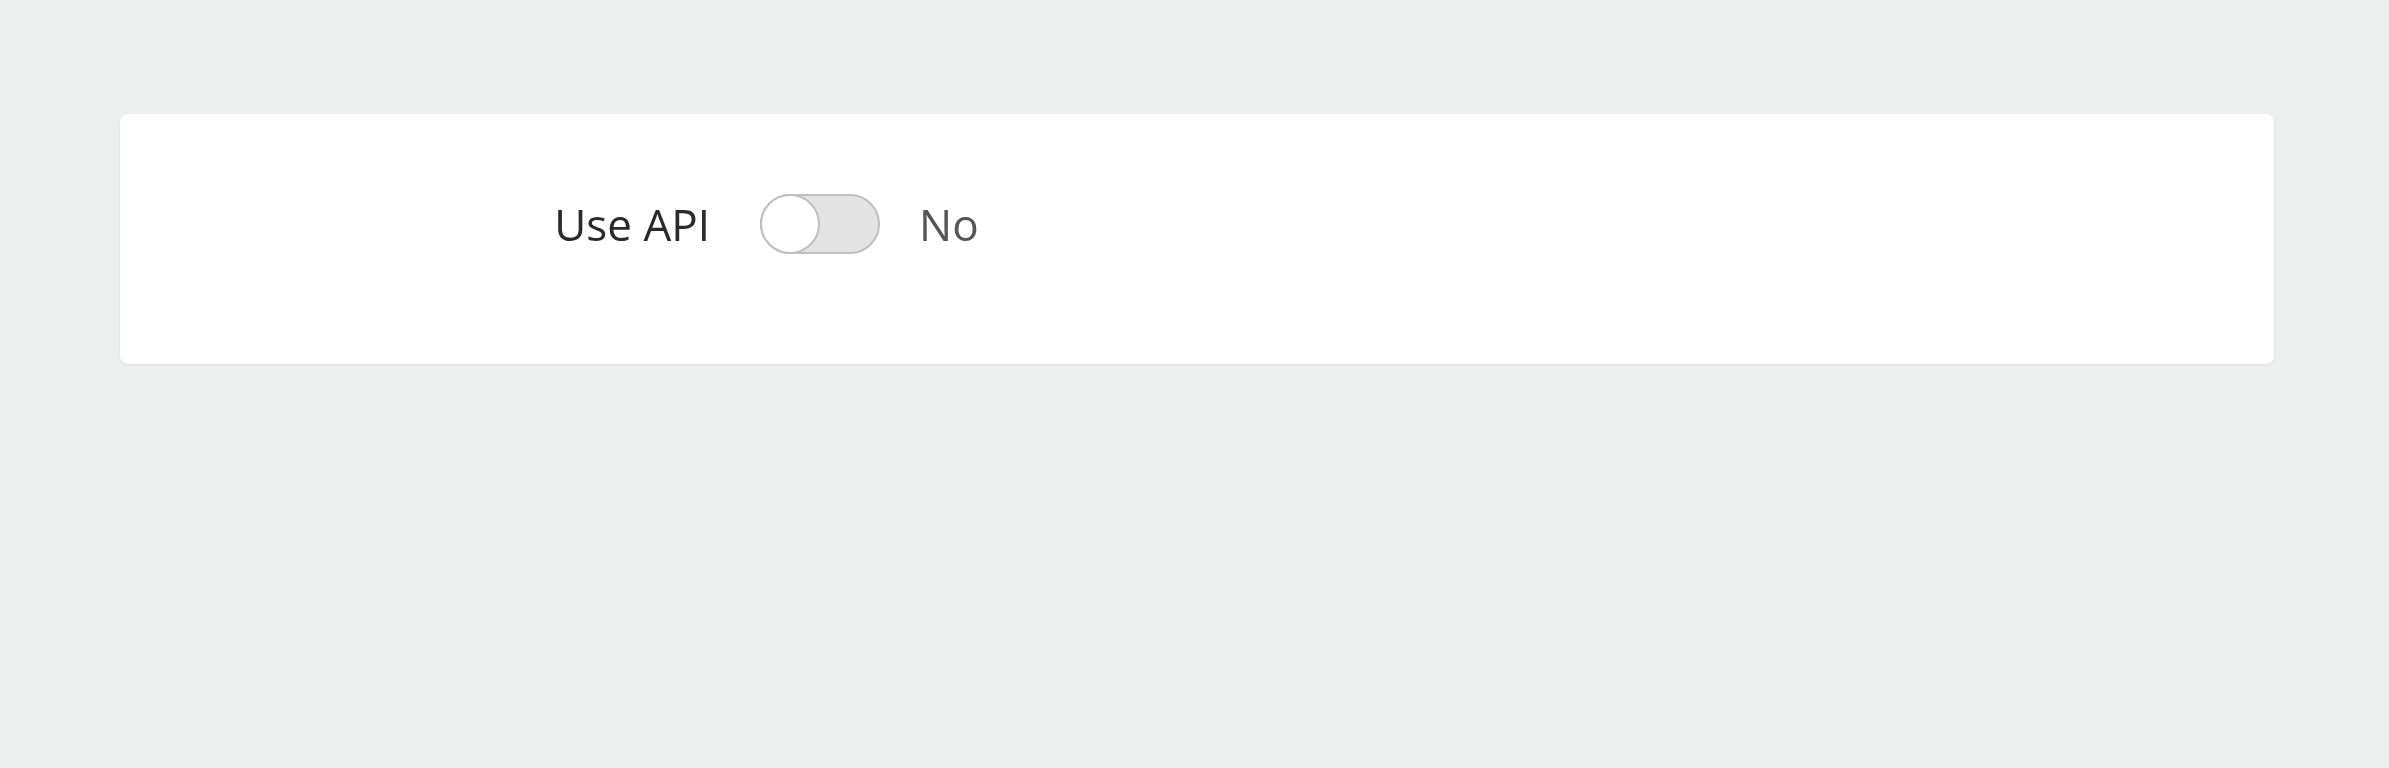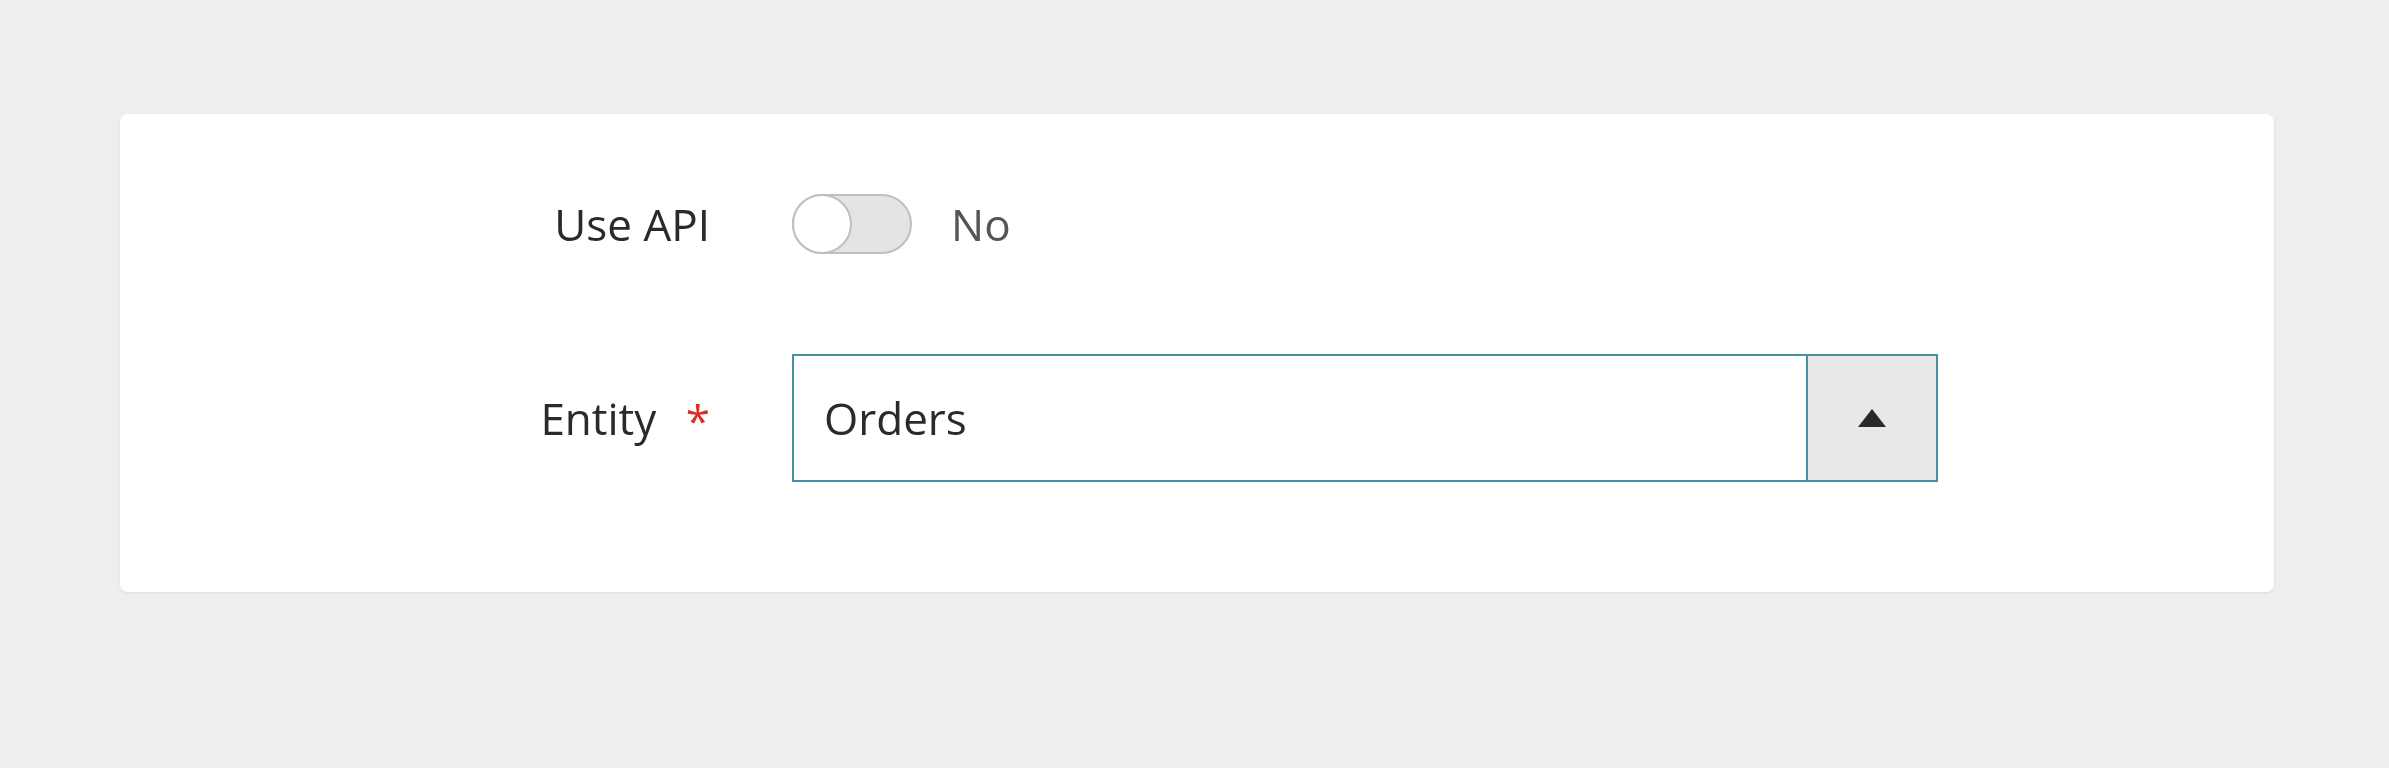--- a/index.html
+++ b/index.html
@@ -18,21 +18,20 @@
       background: #ffffff;
       border-radius: 8px;
       box-shadow: 0 1px 3px rgba(0,0,0,0.08);
       width: 100%;
       padding: 80px 100px 110px 100px;
     }
     .form-row {
       display: flex;
       align-items: center;
       margin-bottom: 100px;
-      gap: 32px;
     }
     .form-row:last-child {
       margin-bottom: 0;
     }
     .label-col {
       width: 540px;
       text-align: right;
       padding-right: 50px;
       font-size: 44px;
       color: #2a2a2a;
@@ -112,30 +111,14 @@
   <div class="form-row">
     <div class="label-col">Use API</div>
     <div class="control-col">
       <div class="toggle">
         <div class="toggle-knob"></div>
       </div>
       <span class="toggle-label">No</span>
     </div>
   </div>
 
-  <div class="form-row">
-    <div class="label-col">
-      <span>Entity</span>
-      <span class="required-asterisk">*</span>
-    </div>
-    <div class="control-col">
-      <div class="select-box">
-        <div class="select-value">Orders</div>
-        <div class="select-arrow">
-          <svg viewBox="0 0 28 18">
-            <polygon points="14,0 28,18 0,18"></polygon>
-          </svg>
-        </div>
-      </div>
-    </div>
-  </div>
 
 </div>
 
 </body></html>

